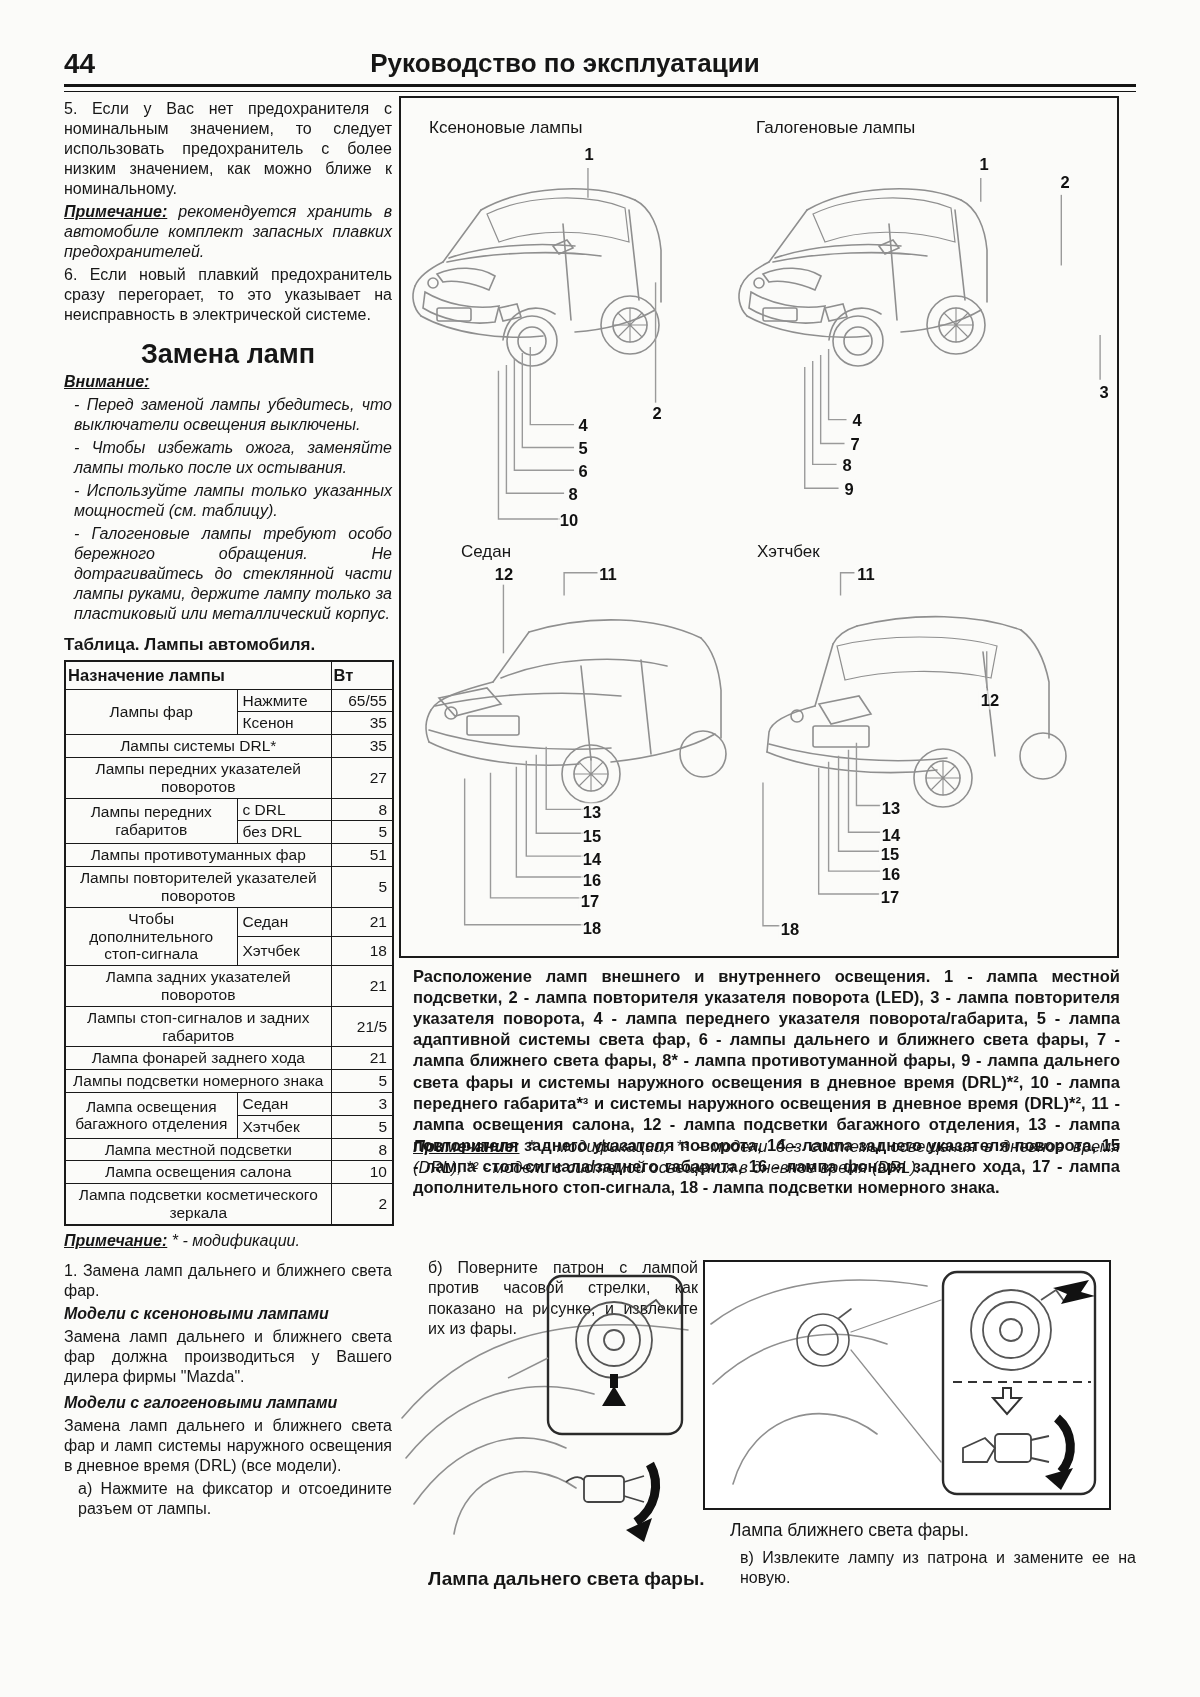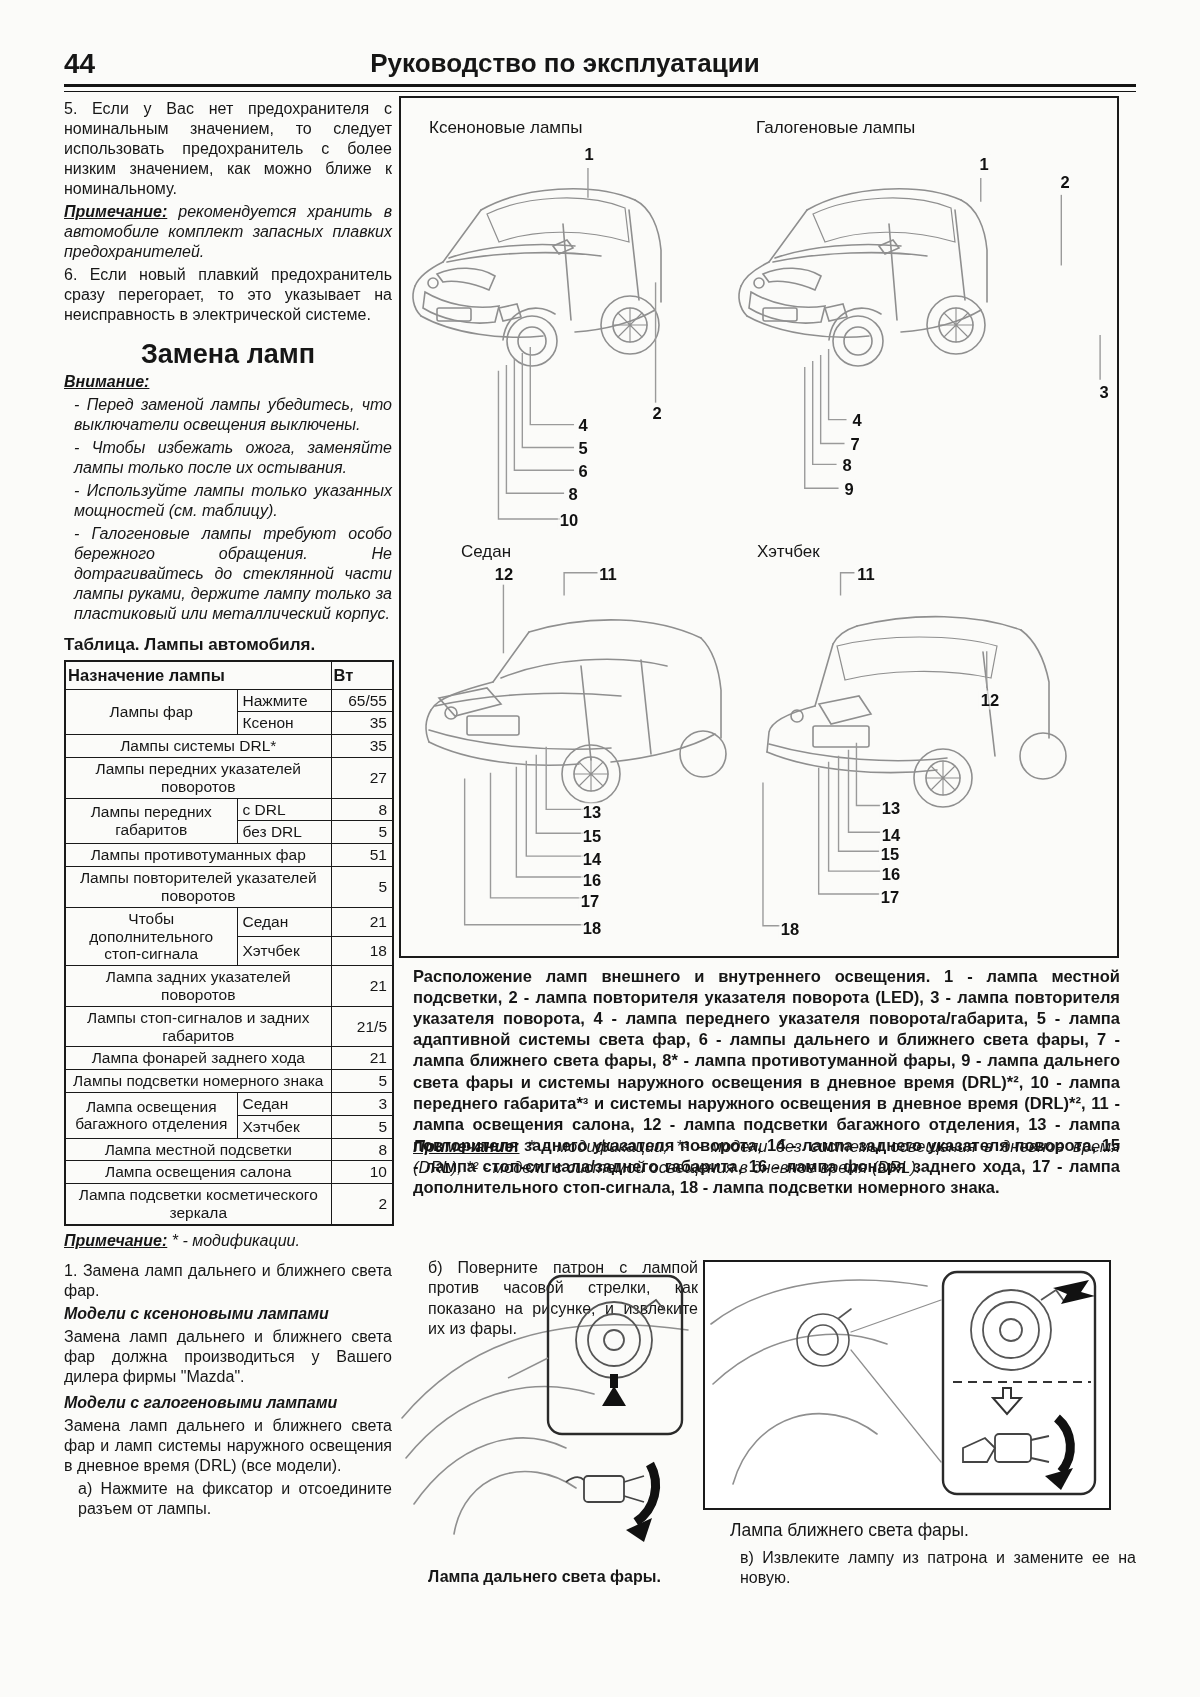--- a/index.html
+++ b/index.html
@@ -33,21 +33,21 @@
   .panel{position:absolute;left:399px;top:96px;width:720px;height:862px;border:2.5px solid #1a1a1a;box-sizing:border-box;}
   .dlabel{position:absolute;font-size:17px;font-weight:normal;}
   .leaders{position:absolute;left:0;top:0;width:100%;height:100%;}
   .carart{position:absolute;}
   .co{position:absolute;font-weight:bold;font-size:16.5px;transform:translate(-50%,-55%);color:#111;background:rgba(251,251,249,.6);padding:0 2px;}
   
   .caption{position:absolute;left:413px;top:966px;width:707px;font-weight:bold;font-size:16.5px;line-height:1.28;text-align:justify;}
   .dnote{position:absolute;left:413px;top:1136px;width:707px;font-style:italic;font-size:16.5px;line-height:1.3;text-align:justify;}
   .stepb{position:absolute;left:428px;top:1258px;width:270px;font-size:16px;line-height:1.27;text-align:justify;}
   .fig-left{position:absolute;left:398px;top:1268px;width:296px;height:296px;}
-  .figcap-left{position:absolute;left:428px;top:1568px;font-weight:bold;font-size:16px;}
+  .figcap-left{position:absolute;left:428px;top:1568px;font-weight:bold;font-size:19px;}
   .fig-right{position:absolute;left:703px;top:1260px;width:408px;height:250px;border:2.5px solid #1a1a1a;box-sizing:border-box;background:#fff;}
   .figcap-right{position:absolute;left:723px;top:1520px;font-weight:normal;font-size:17.5px;margin-left:7px;}
   .stepv{position:absolute;left:740px;top:1548px;width:396px;font-size:16px;line-height:1.27;text-align:justify;}
 </style>
 </head>
 <body>
 
 <div class="pagenum">44</div>
 <div class="htitle">Руководство по эксплуатации</div>
 <div class="hrule"></div>

